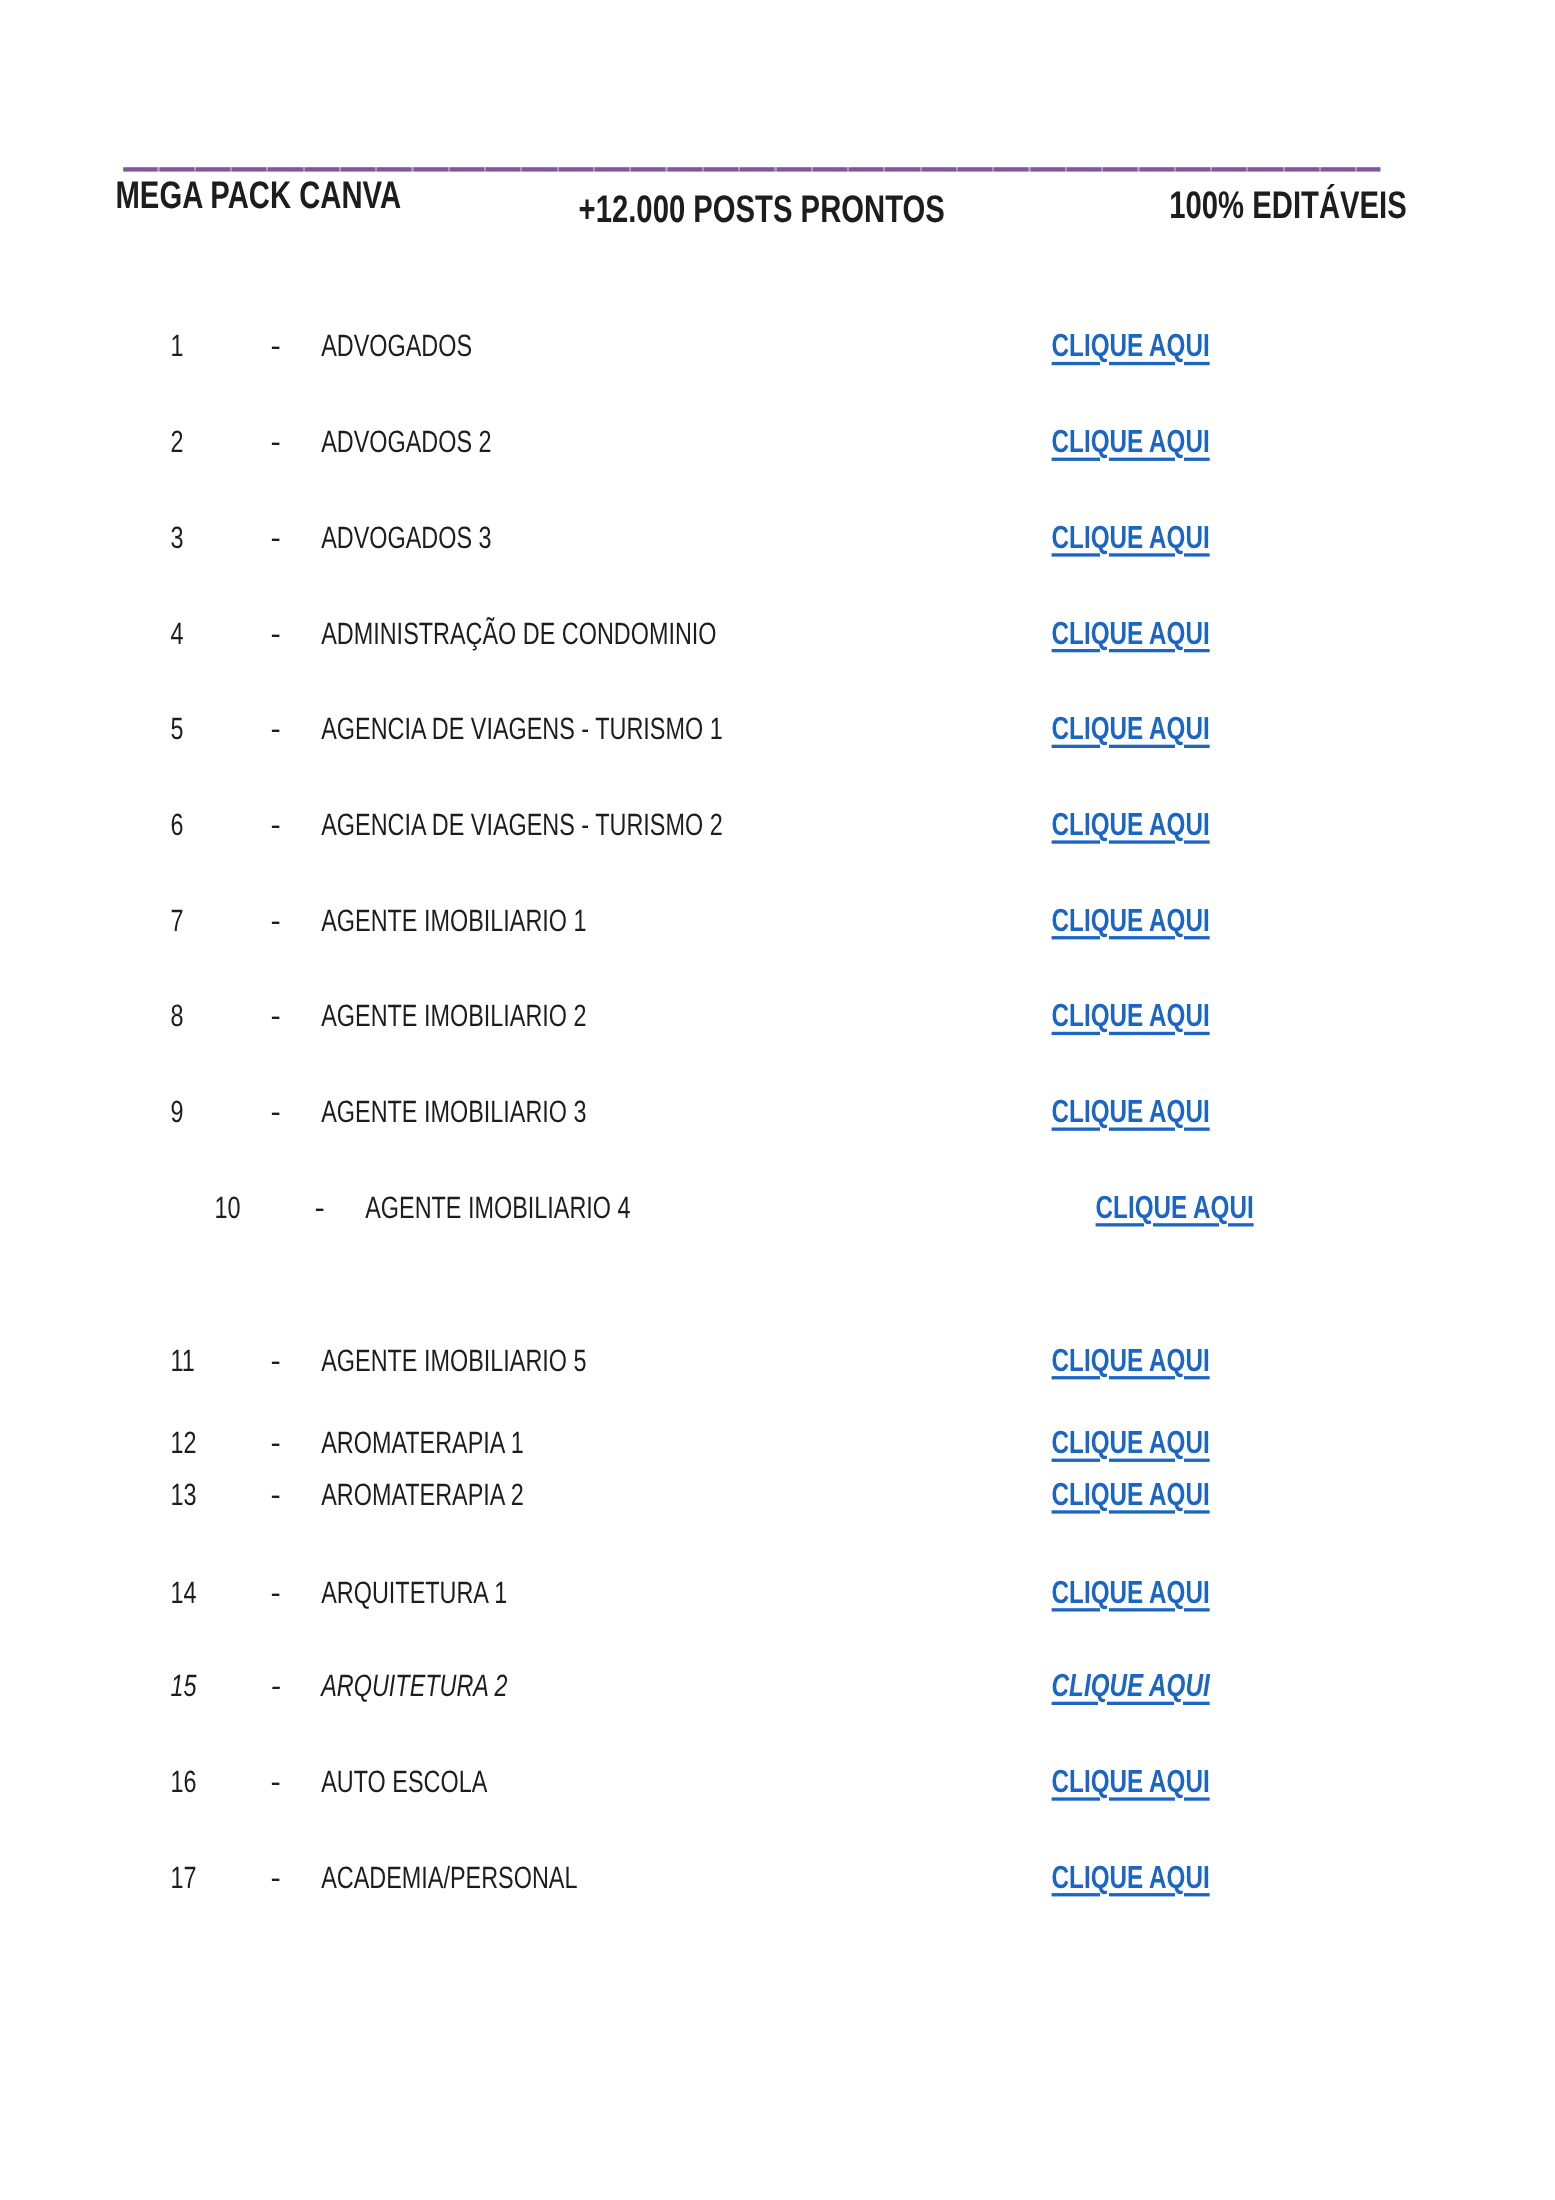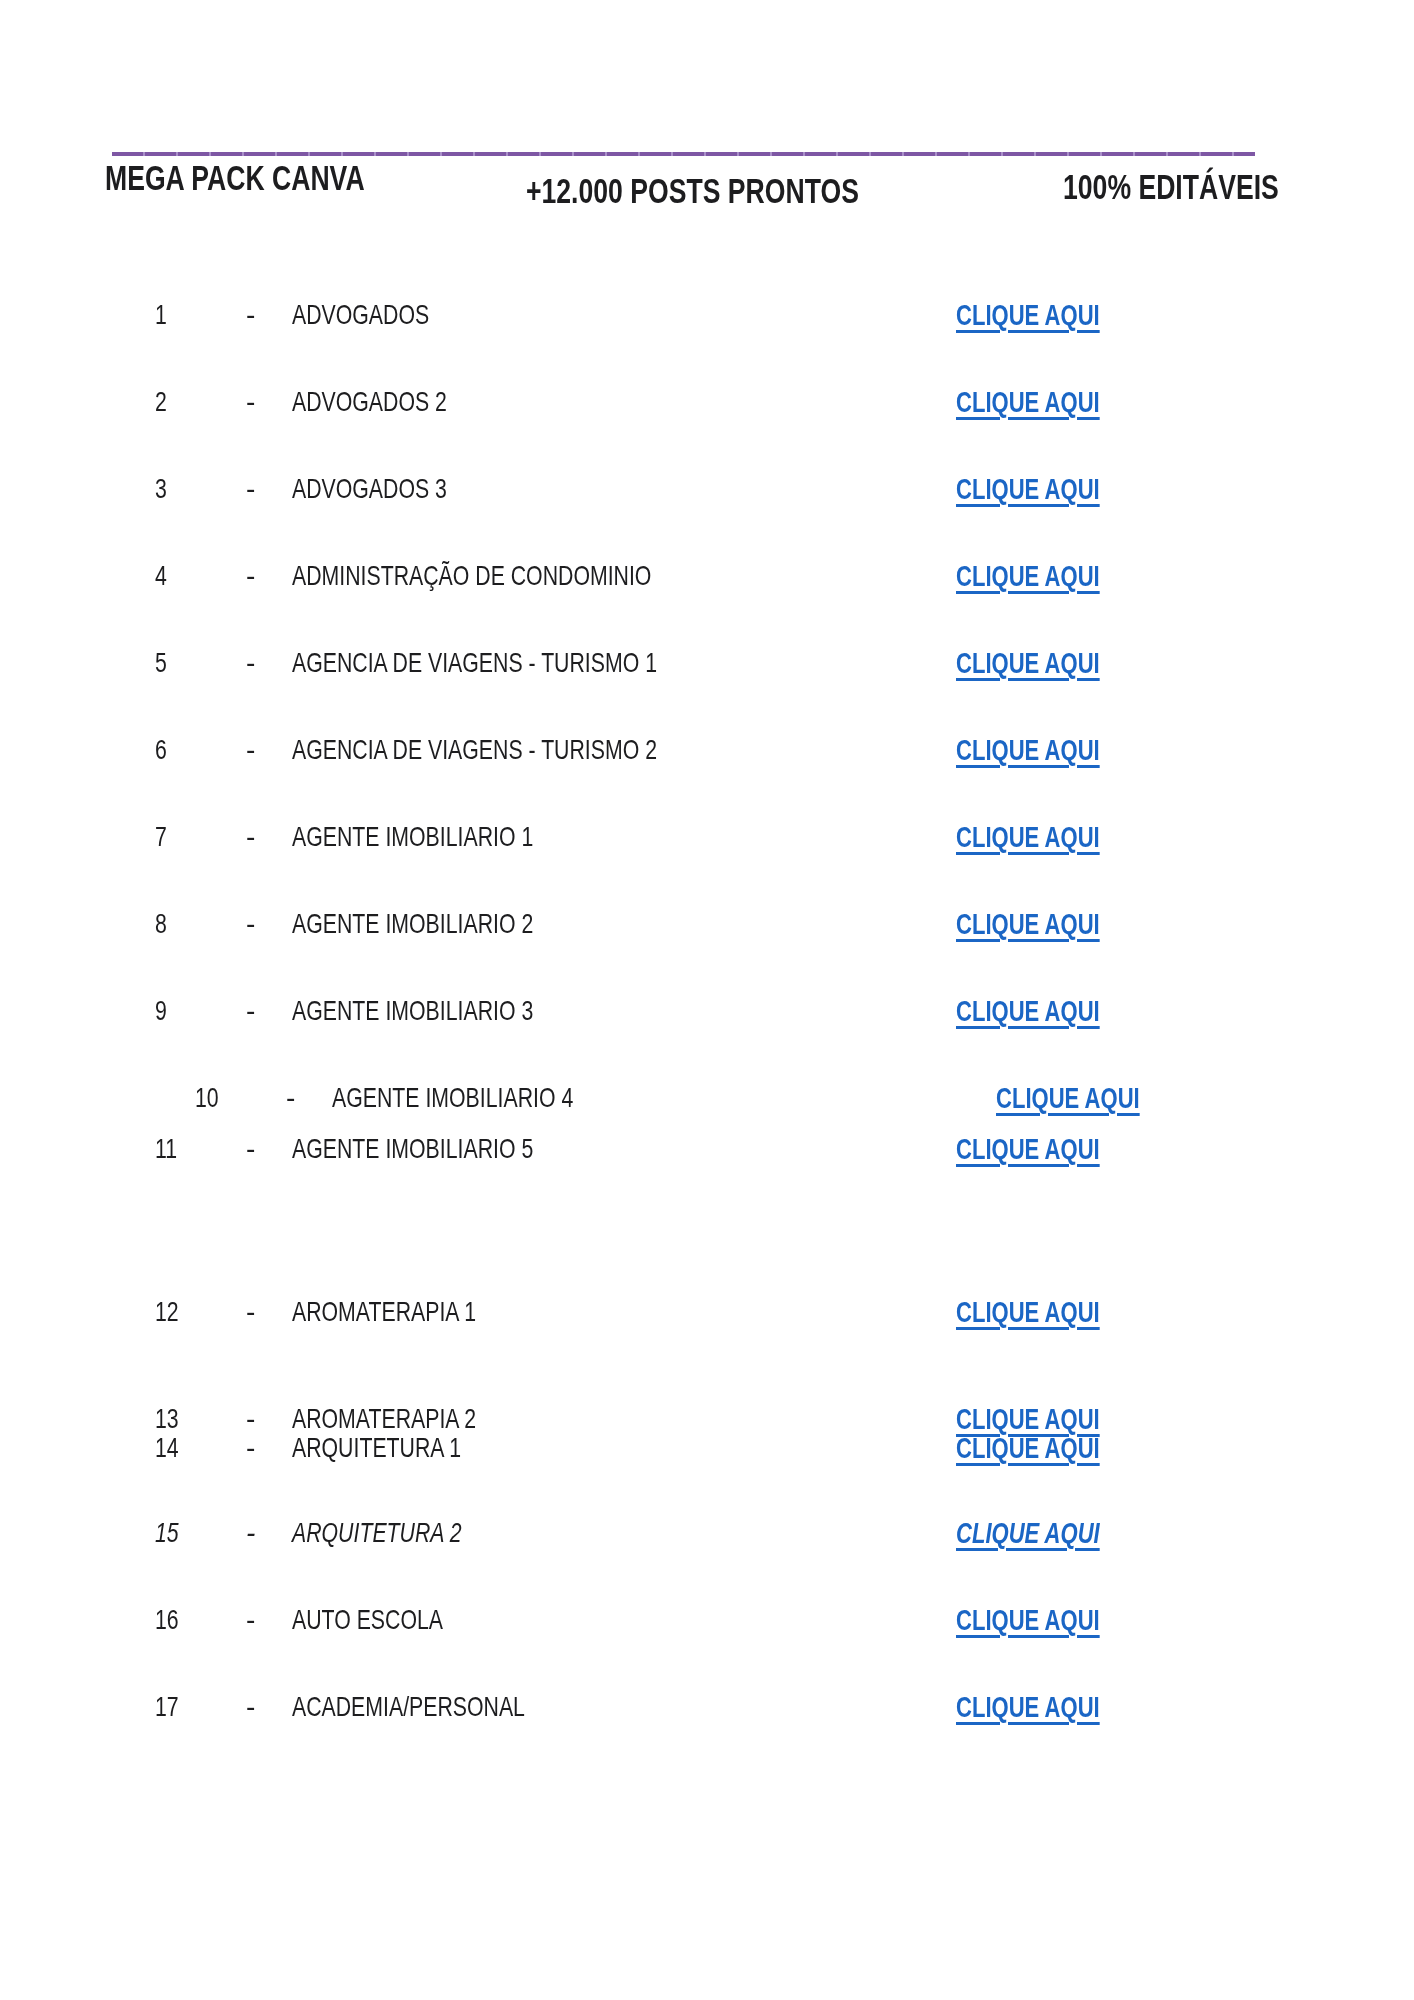--- a/index.html
+++ b/index.html
@@ -166,35 +166,35 @@
     <a class="link condensed" href="#">CLIQUE AQUI</a>
   </div>
 
   <div class="row" style="top: 1081px; margin-left: 40px;">
     <span class="num condensed">10</span>
     <span class="dash">-</span>
     <span class="label condensed">AGENTE IMOBILIARIO 4</span>
     <a class="link condensed" href="#">CLIQUE AQUI</a>
   </div>
 
-  <div class="row" style="top: 1132px;">
+  <div class="row" style="top: 1220px;">
     <span class="num condensed">11</span>
     <span class="dash">-</span>
     <span class="label condensed">AGENTE IMOBILIARIO 5</span>
     <a class="link condensed" href="#">CLIQUE AQUI</a>
   </div>
 
   <div class="row" style="top: 1255px; margin-top: 40px;">
     <span class="num condensed">12</span>
     <span class="dash">-</span>
     <span class="label condensed">AROMATERAPIA 1</span>
     <a class="link condensed" href="#">CLIQUE AQUI</a>
   </div>
 
-  <div class="row" style="top: 1402px;">
+  <div class="row" style="top: 1342px;">
     <span class="num condensed">13</span>
     <span class="dash">-</span>
     <span class="label condensed">AROMATERAPIA 2</span>
     <a class="link condensed" href="#">CLIQUE AQUI</a>
   </div>
 
   <div class="row" style="top: 1431px;">
     <span class="num condensed">14</span>
     <span class="dash">-</span>
     <span class="label condensed">ARQUITETURA 1</span>

